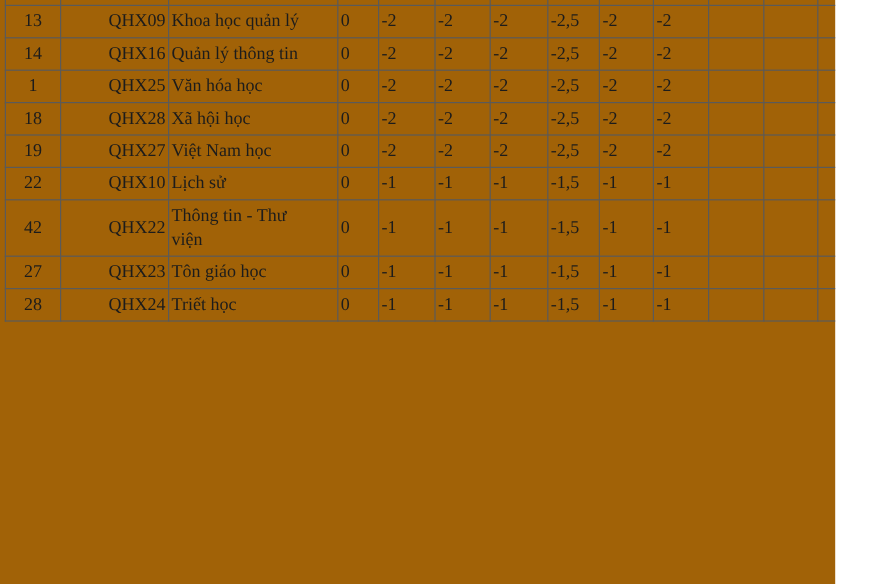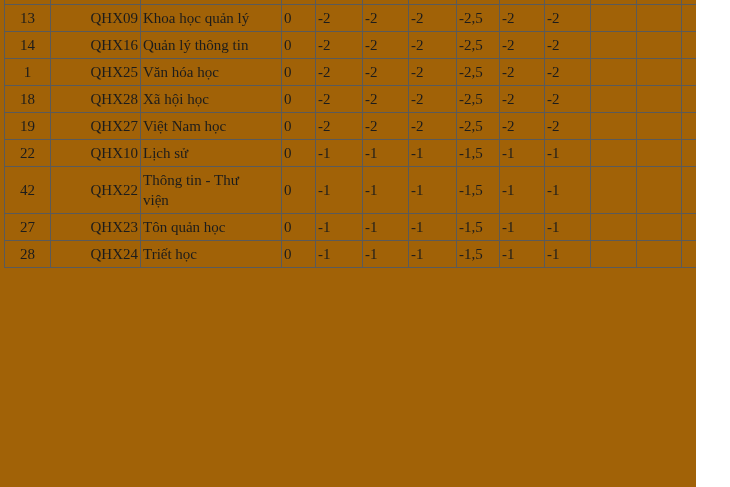--- a/index.html
+++ b/index.html
@@ -180,21 +180,21 @@
           <td class="val">-1,5</td>
           <td class="val">-1</td>
           <td class="val">-1</td>
           <td class="empty"></td>
           <td class="empty"></td>
           <td class="empty"></td>
         </tr>
         <tr>
           <td class="num">27</td>
           <td class="code">QHX23</td>
-          <td class="name">Tôn quản học</td>
+          <td class="name">Tôn giáo học</td>
           <td class="val0">0</td>
           <td class="val">-1</td>
           <td class="val">-1</td>
           <td class="val">-1</td>
           <td class="val">-1,5</td>
           <td class="val">-1</td>
           <td class="val">-1</td>
           <td class="empty"></td>
           <td class="empty"></td>
           <td class="empty"></td>

